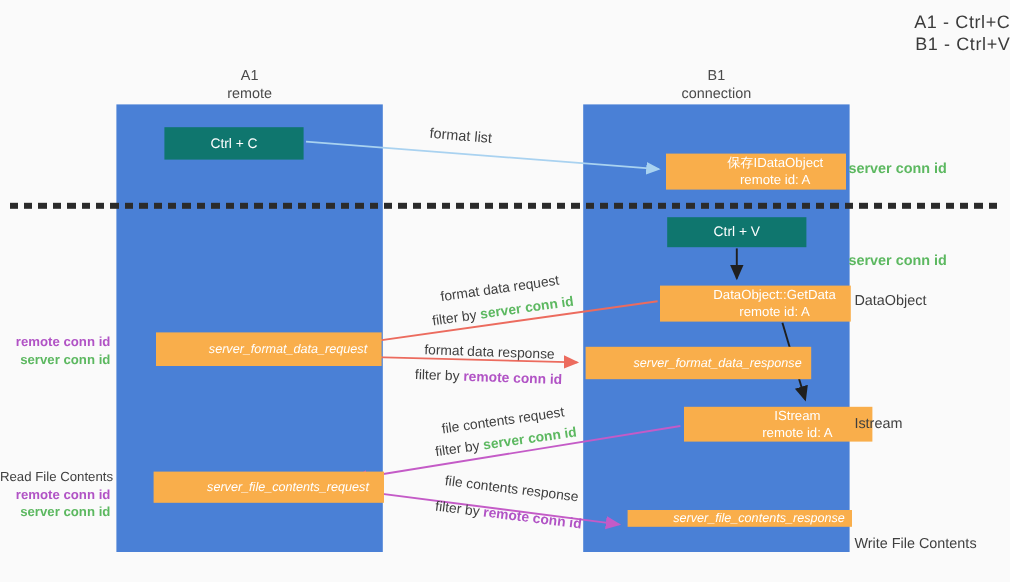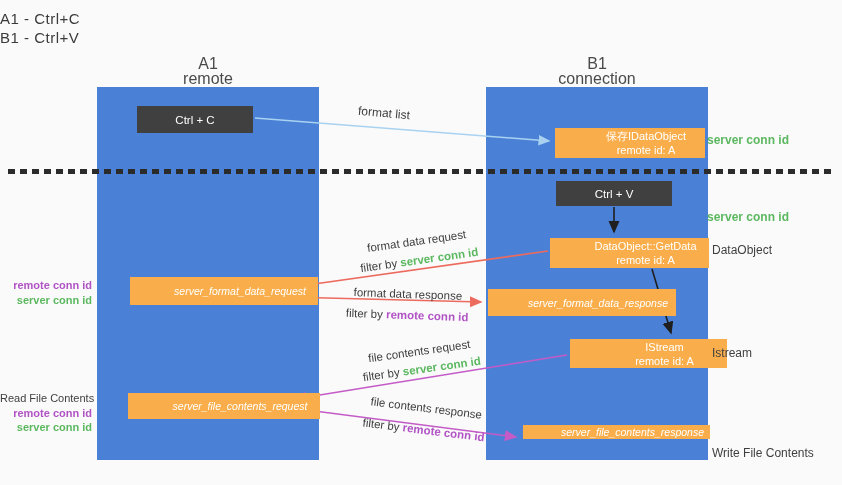--- a/index.html
+++ b/index.html
@@ -3,35 +3,35 @@
 <meta charset="utf-8">
 <style>
   html,body{margin:0;padding:0;background:#fafafa;}
   .canvas{
     position:relative;width:842px;height:485px;overflow:hidden;
     background:#fafafa;
     font-family:"Liberation Sans", sans-serif;
     color:#3f3f3f;
   }
   .title{
-    position:absolute;left:0;top:9px;width:842px;text-align:left;
+    position:absolute;left:0;top:9px;width:842px;text-align:right;
     font-size:15px;line-height:19px;color:#3b3b3b;letter-spacing:.5px;
   }
-  .colhead{position:absolute;top:56px;width:222px;text-align:center;font-size:16px;line-height:15px;color:#4a4a4a;}
+  .colhead{position:absolute;top:56px;width:222px;text-align:center;font-size:12px;line-height:15px;color:#4a4a4a;}
   .col{position:absolute;top:87px;width:222px;height:373px;background:#4a80d6;}
   .dashline{
     position:absolute;left:8px;top:169px;width:827px;height:5px;
     background:repeating-linear-gradient(90deg,#2b2b2b 0 7px,transparent 7px 12px);
   }
   .box{
     position:absolute;display:flex;flex-direction:column;align-items:center;justify-content:center;
     color:#ffffff;text-align:center;font-size:11.5px;line-height:14px;
   }
   .box span{white-space:nowrap;}
-  .green{background:#404040;align-items:center;}
+  .green{background:#0f766e;align-items:center;}
   .orange{background:#f9ae4b;padding-left:32px;}
   .longname{font-size:10.5px;font-style:italic;}
   .lbl{position:absolute;font-size:12px;color:#3f3f3f;white-space:nowrap;}
   .green-t{color:#5cb860;font-weight:bold;}
   .purple-t{color:#b153c5;font-weight:bold;}
   .sideblock{position:absolute;left:0;width:92px;text-align:right;font-size:11px;line-height:14.5px;white-space:nowrap;}
   .alabel{position:absolute;text-align:center;font-size:11.5px;color:#3f3f3f;line-height:19px;}
   .alabel .kw{font-weight:bold;}
   .overlay{position:absolute;left:0;top:0;pointer-events:none;}
 </style>

